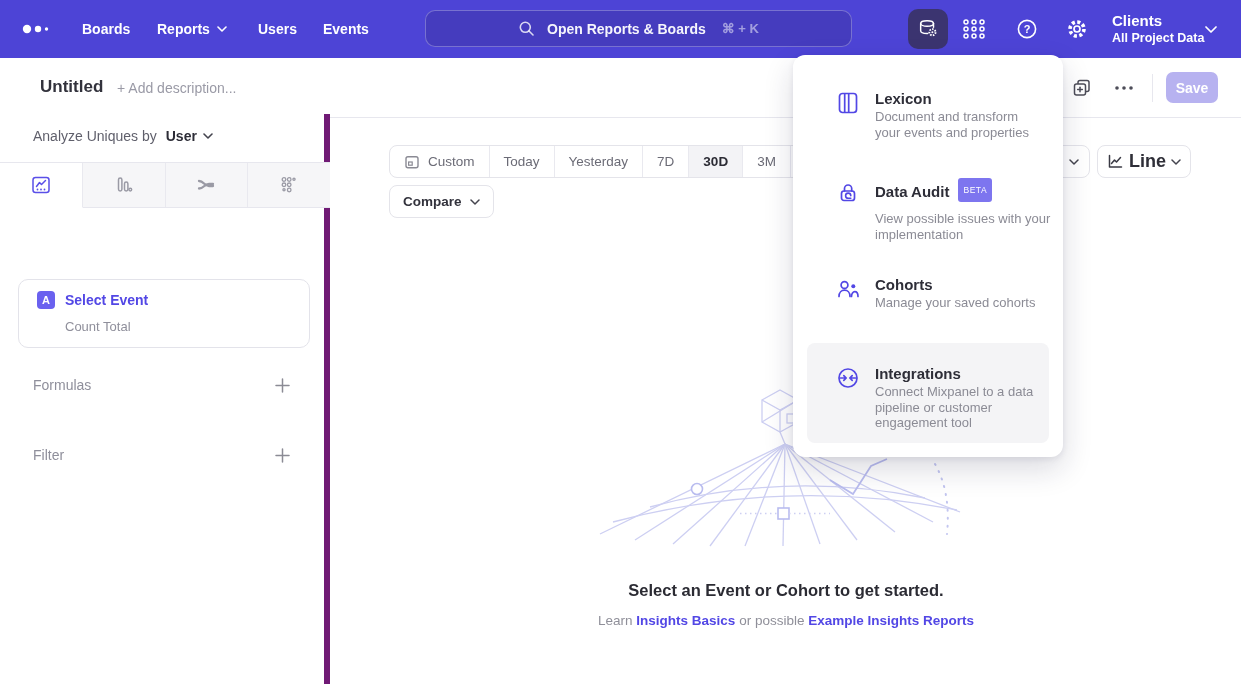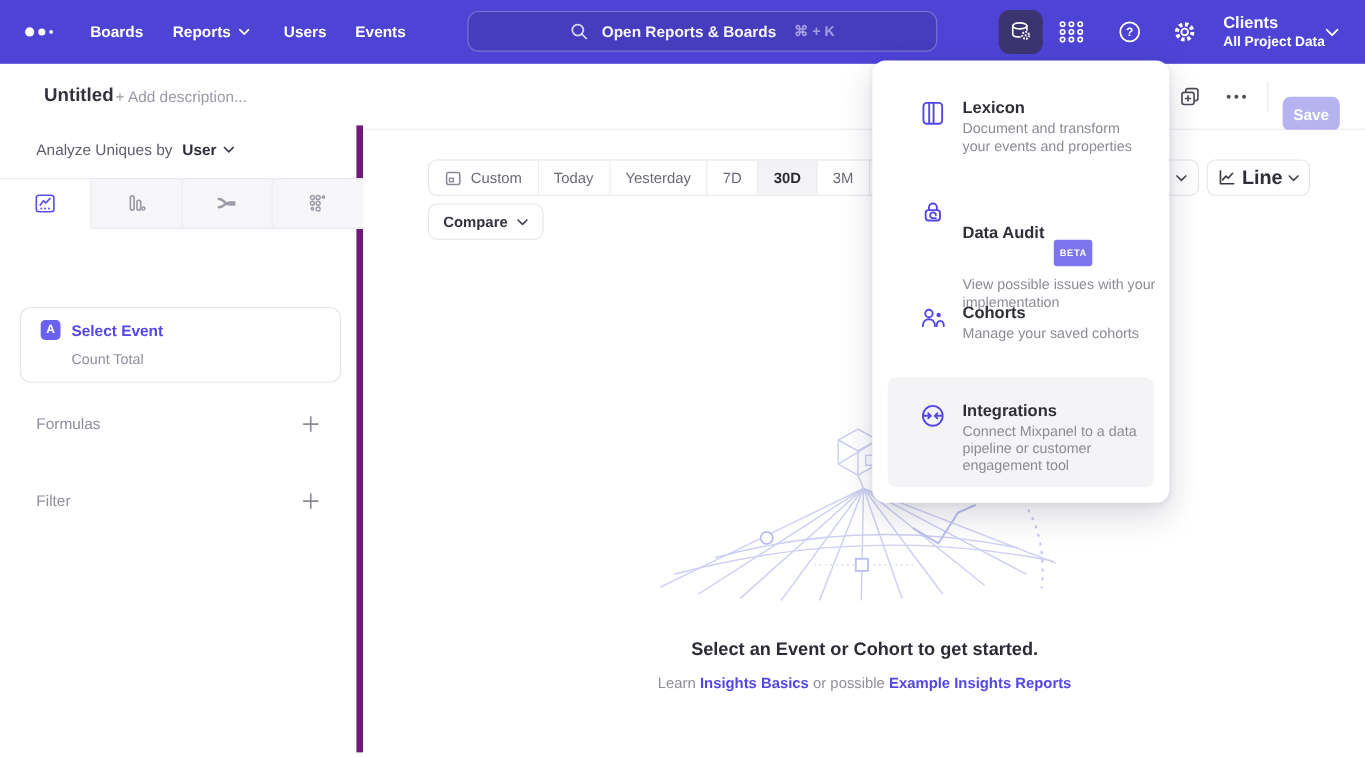--- a/index.html
+++ b/index.html
@@ -25,29 +25,29 @@
   .grid-btn { left:954px; } .help-btn { left:1007px; } .gear-btn { left:1057px; }
   .account { position:absolute; left:1112px; top:11px; cursor:pointer; }
   .account .org { color:#fff; font-size:15px; font-weight:700; line-height:19px; }
   .account .proj { color:#fff; font-size:12.5px; font-weight:700; line-height:17px; }
   .account-caret { position:absolute; left:1205px; top:26px; }
 
   
   .rheader { position:absolute; left:0; top:58px; width:1241px; height:60px; background:#fff;
              border-bottom:1px solid #e7e7ee; }
   .rtitle { position:absolute; left:40px; top:19px; font-size:17px; font-weight:600; color:#32323c;text-align:right; }
-  .rdesc { position:absolute; left:105px; top:22px; font-size:14px; color:#9a9aa6; cursor:text; }
+  .rdesc { position:absolute; left:117px; top:22px; font-size:14px; color:#9a9aa6; cursor:text; }
   .copybtn { position:absolute; left:1072px; top:20px; width:20px; height:20px; cursor:pointer; }
   .morebtn { position:absolute; left:1112px; top:20px; width:24px; height:20px; cursor:pointer;
              display:flex; align-items:center; justify-content:center; }
   .hdr-divider { position:absolute; left:1152px; top:16px; width:1px; height:28px; background:#e7e7ee; }
   .savebtn { position:absolute; left:1166px; top:14px; width:52px; height:31px; border-radius:7px;
              background:#b7b2f0; color:#fff; font-size:14px; font-weight:600; border:none;
              display:flex; align-items:center; justify-content:center; cursor:pointer;
-             font-family:"Liberation Sans",sans-serif;margin-top:16px; }
+             font-family:"Liberation Sans",sans-serif; }
 
   
   .sidebar { position:absolute; left:0; top:114px; width:330px; height:570px; background:#fff;
              border-right:6px solid #701a75; }
   .analyze { position:absolute; left:33px; top:14px; display:flex; align-items:center; font-size:14px; }
   .analyze .pre { color:#5f5f6b; }
   .analyze .sel { color:#2d2d37; font-weight:700; margin-left:9px; cursor:pointer; display:flex; align-items:center; gap:6px; }
   .tabbar { position:absolute; left:0; top:48px; width:330px; height:46px; display:flex;
             background:#f6f6f8; border-top:1px solid #e7e7ee; border-bottom:1px solid #e7e7ee; }
   .tab { flex:1; display:flex; align-items:center; justify-content:center; cursor:pointer;
@@ -104,21 +104,21 @@
   .mrow .ttl { font-size:15px; font-weight:600; color:#2e2e38; line-height:19px; display:flex; align-items:center; }
   .mrow .dsc { font-size:13px; color:#8b8b95; line-height:15.5px; margin-top:1px; }
   .mr1 { top:34px; } .mr1 .dsc { max-width:160px; }
   .mr2 { top:124px; } .mr2 .dsc { max-width:190px; margin-top:8px; }
   .mr3 { top:220px; } .mr3 .dsc { max-width:190px; }
   .mblock { position:absolute; left:14px; right:14px; top:288px; height:100px; background:#f4f4f6;
             border-radius:8px; cursor:pointer; }
   .mblock .mrow { left:29px; top:21px; }
   .mblock .dsc { max-width:172px; }
   .beta { display:inline-block; margin-left:9px; background:#7d75ef; color:#fff; font-size:8.5px;
-          font-weight:700; letter-spacing:.06em; padding:2.5px 5px; border-radius:3px; transform:translateY(-1px);margin-top:40px; }
+          font-weight:400; letter-spacing:.06em; padding:2.5px 5px; border-radius:3px; transform:translateY(-1px); }
 </style>
 </head>
 <body>
 
 <div id="app">
 
   <div class="topnav">
     <svg class="logo" viewBox="0 0 34 16">
       <circle cx="5" cy="8" r="4.2" fill="#fff"></circle>
         <circle cx="16" cy="8" r="3.2" fill="#fff"></circle>

